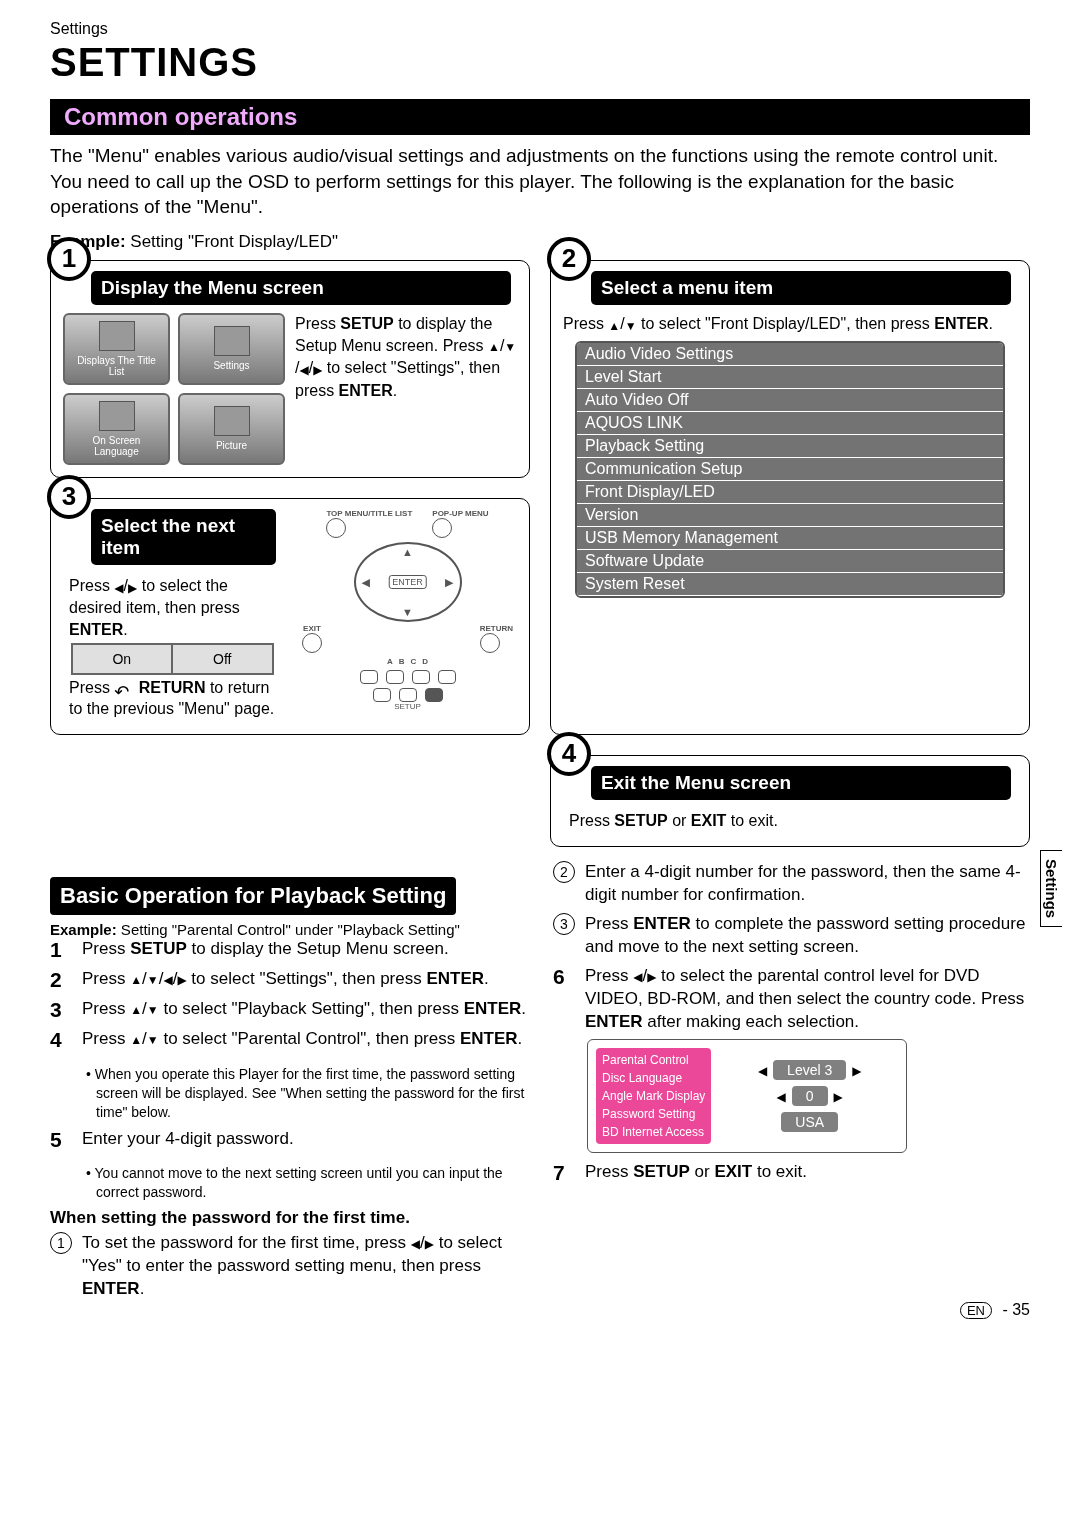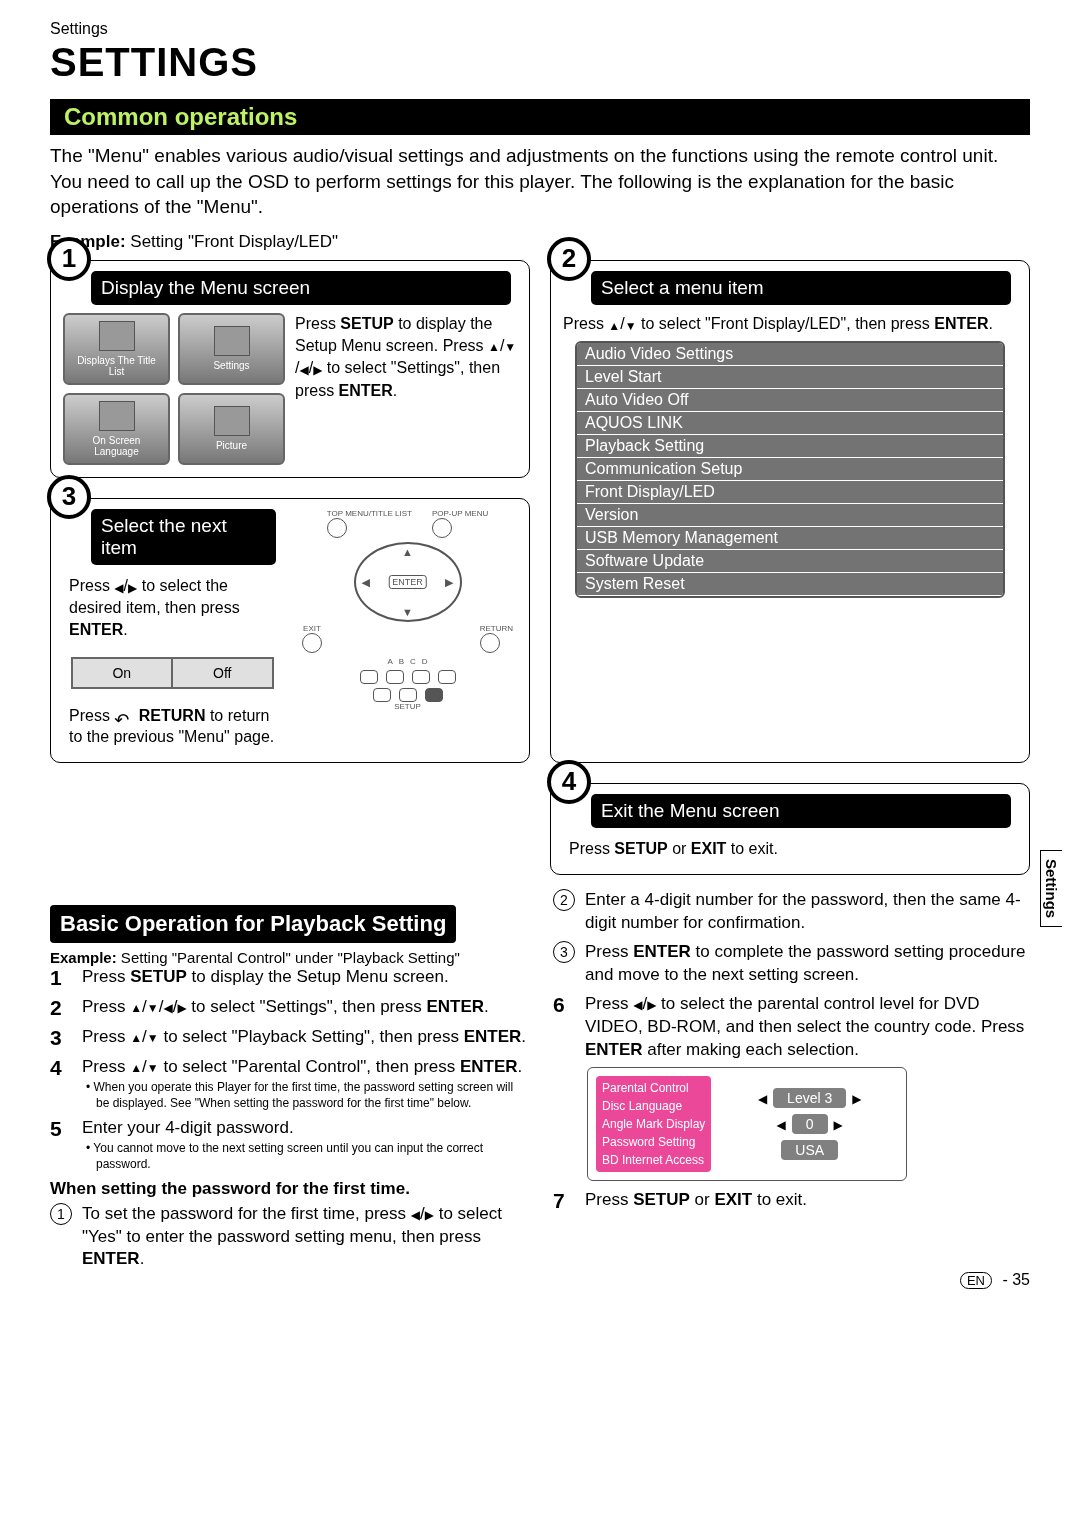--- a/index.html
+++ b/index.html
@@ -1,66 +1,66 @@
 <!DOCTYPE html>
 <html><head>
 <meta charset="utf-8">
 <style>
   * { margin: 0; padding: 0; box-sizing: border-box; }
   body { font-family: Arial, Helvetica, sans-serif; width: 1080px; height: 1532px; background: #fff; color: #000; position: relative; font-size: 18px; }
   .page { padding: 20px 50px 30px 50px; position: relative; }
   .top-small-title { font-size: 16px; margin-bottom: 2px; }
   .big-title { font-size: 40px; font-weight: bold; letter-spacing: 1px; margin-bottom: 14px; }
-  .black-bar { background: #000; color: #bef264; font-size: 24px; font-weight: bold; padding: 4px 14px; margin-bottom: 8px; }
+  .black-bar { background: #000; color: #f0abfc; font-size: 24px; font-weight: bold; padding: 4px 14px; margin-bottom: 8px; }
   .intro-text { font-size: 19px; line-height: 1.35; margin-bottom: 12px; }
   .example-line { font-size: 17px; margin-bottom: 8px; }
   .example-line strong { font-weight: bold; }
   .step-area { display: grid; grid-template-columns: 1fr 1fr; gap: 20px; margin-top: 8px; }
   .step-box { border: 1px solid #000; border-radius: 10px; padding: 10px 12px 12px 12px; position: relative; }
   .step-number { position: absolute; left: -4px; top: -24px; width: 44px; height: 44px; border-radius: 50%; border: 4px solid #000; background: #fff; color: #000; font-size: 26px; font-weight: bold; display: flex; align-items: center; justify-content: center; z-index: 2; }
-  .step-title { background: #000; color: #fff; font-weight: normal; font-size: 19px; padding: 6px 10px; border-radius: 5px; margin: 0 6px 8px 28px; }
+  .step-title { background: #000; color: #fff; font-weight: bold; font-size: 19px; padding: 6px 10px; border-radius: 5px; margin: 0 6px 8px 28px; }
   .step-body { display: flex; gap: 10px; }
   .icon-grid { display: grid; grid-template-columns: 1fr 1fr; gap: 8px; flex: 1; }
   .icon-cell { border: 2px solid #666; border-radius: 6px; display: flex; flex-direction: column; align-items: center; justify-content: center; padding: 4px; height: 72px; background: linear-gradient(#ccc,#777); }
   .icon-cell .cap { font-size: 10px; color: #fff; text-align: center; margin-top: 4px; }
   .icon-img { width: 36px; height: 30px; background: #999; border: 1px solid #555; }
   .step1-text { flex: 1; font-size: 16px; line-height: 1.35; }
   .step2-body { font-size: 16px; line-height: 1.35; }
   .settings-list { border: 2px solid #555; border-radius: 6px; margin: 6px 12px 0 12px; overflow: hidden; }
   .settings-list-inner { }
   .settings-item { background: #737373; color: #fff; font-size: 16px; padding: 2px 8px; border-bottom: 1px solid #fff; }
   .step3-instr { font-size: 16px; line-height: 1.35; padding: 2px 6px; }
-  .onoff-grid { display: grid; grid-template-columns: 1fr 1fr; gap: 0; margin: 14px 8px; }
+  .onoff-grid { display: grid; grid-template-columns: 1fr 1fr; gap: 0; margin: 0 8px; }
   .onoff-cell { border: 2px solid #666; padding: 6px; text-align: center; font-size: 14px; background: #e0e0e0; }
   .onoff-cell + .onoff-cell { border-left: none; }
   .return-icon { display: inline-block; width: 20px; height: 16px; position: relative; vertical-align: middle; }
   .return-icon::before { content: "↶"; font-size: 18px; }
   .remote-diagram { flex: 1; display: flex; flex-direction: column; align-items: center; font-size: 8px; color: #555; }
-  .remote-row { display: flex; gap: 20px; align-items: flex-start; justify-content: center; margin-bottom: 2px; }
+  .remote-row { display: flex; gap: 20px; align-items: flex-start; justify-content: center; margin-bottom: 2px; font-weight: bold; }
   .small-circle { width: 20px; height: 20px; border: 1.5px solid #555; border-radius: 50%; }
   .big-ring { width: 108px; height: 80px; border: 2px solid #555; border-radius: 50%; position: relative; margin: 2px 0; }
   .enter-label { position: absolute; left: 50%; top: 50%; transform: translate(-50%,-50%); font-size: 9px; border: 1px solid #555; padding: 1px 3px; border-radius: 3px; }
   .arrow-up,.arrow-down,.arrow-left,.arrow-right { position: absolute; font-size: 11px; }
   .arrow-up { left: 50%; top: 2px; transform: translateX(-50%); }
   .arrow-down { left: 50%; bottom: 2px; transform: translateX(-50%); }
   .arrow-left { left: 6px; top: 50%; transform: translateY(-50%); }
   .arrow-right { right: 6px; top: 50%; transform: translateY(-50%); }
   .sublabel { font-size: 8px; }
   .color-btns { display: flex; gap: 8px; margin-top: 2px; }
   .color-btn { width: 18px; height: 14px; border: 1.5px solid #555; border-radius: 4px; }
   .step4-body { font-size: 16px; padding: 4px 6px; }
   .basic-title { background: #000; color: #fff; font-size: 22px; font-weight: bold; padding: 6px 10px; margin-top: 22px; border-radius: 4px; display: inline-block; }
   .basic-example { font-size: 15px; margin-top: 6px; }
   .steps-columns { display: grid; grid-template-columns: 1fr 1fr; gap: 26px; margin-top: 8px; }
   .num-list { font-size: 17px; }
   .num-item { display: flex; gap: 10px; margin-bottom: 6px; }
   .num-item .n { font-size: 21px; font-weight: bold; min-width: 22px; }
   .num-item .circ { display:inline-flex; width:22px; height:22px; border:1.5px solid #000; border-radius:50%; align-items:center; justify-content:center; font-size:14px; min-width:22px; }
   .num-item .txt { line-height: 1.35; }
-  .num-item .sub { font-size: 12px; margin-top: 0; }
+  .num-item .sub { font-size: 14px; margin-top: 14px; }
   .sub-bullet { text-indent: -10px; padding-left: 14px; }
   .sub-bullet::before { content: "• "; }
   .tri { display: inline-block; vertical-align: middle; }
   .tri-up::before { content: "▲"; font-size: 12px; }
   .tri-down::before { content: "▼"; font-size: 12px; }
   .tri-left::before { content: "◀"; font-size: 12px; }
   .tri-right::before { content: "▶"; font-size: 12px; }
   .when-first { font-weight: bold; font-size: 17px; margin: 6px 0 4px; }
   .parental-box { border: 1px solid #555; border-radius: 6px; padding: 8px; display: flex; gap: 10px; margin: 4px 0 8px 34px; width: 320px; }
   .parental-left { background: #ec4899; color: #fff; border-radius: 4px; padding: 3px 6px; font-size: 12px; line-height: 1.5; }

